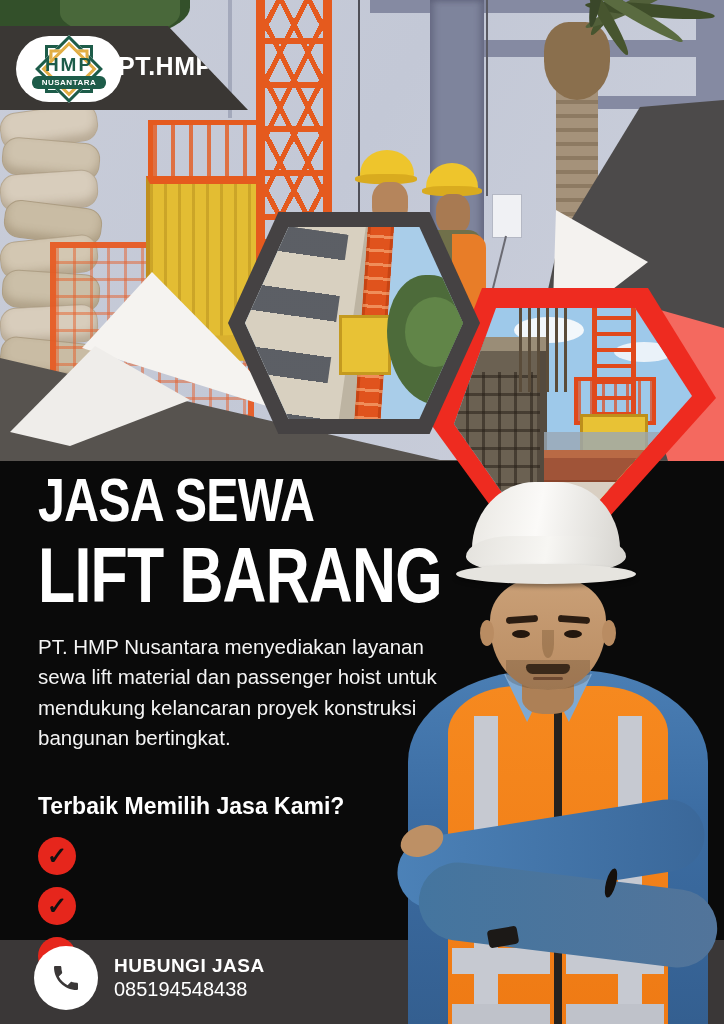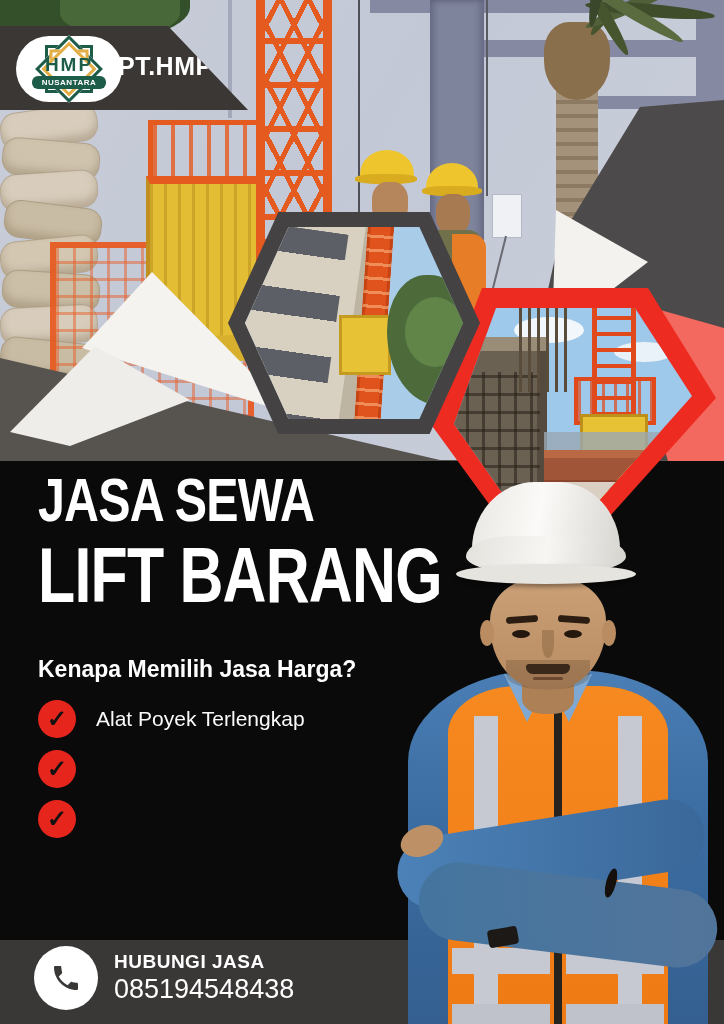--- a/index.html
+++ b/index.html
@@ -73,21 +73,21 @@
   .why-h{margin-top:40px;font-size:23px;font-weight:700;}
   .check-list{margin-top:16px;}
   .check-row{display:flex;align-items:center;margin-bottom:10px;height:40px;}
   .check-circle{width:38px;height:38px;border-radius:50%;background:#e6261c;display:flex;
       align-items:center;justify-content:center;flex:0 0 38px;}
   .check-glyph{color:#111;font-size:24px;font-weight:700;line-height:1;}
   .check-label{margin-left:20px;font-size:21px;color:#fafafa;}
   .footer-content{position:absolute;left:34px;top:946px;z-index:11;display:flex;align-items:center;gap:16px;color:#fff;}
   .phone-circle{width:64px;height:64px;border-radius:50%;background:#fff;display:flex;align-items:center;justify-content:center;}
   .contact-label{font-size:19px;font-weight:700;letter-spacing:.5px;}
-  .contact-phone{font-size:27px;margin-top:1px;}
+  .contact-phone{font-size:20px;margin-top:1px;}
 
   
   .man{position:absolute;left:392px;top:480px;width:332px;height:544px;z-index:8;}
 </style>
 </head>
 <body>
 
 <div class="poster">
 
   <div class="scene">
@@ -264,27 +264,27 @@
     <div class="abs" style="left:26px;top:396px;width:300px;height:78px;
          background:linear-gradient(80deg,#44759f,#52749a);border-radius:44px;transform:rotate(7deg);"></div>
     <div class="abs" style="left:8px;top:346px;width:44px;height:30px;background:#bd9065;border-radius:50%;transform:rotate(-20deg);"></div>
     <div class="abs" style="left:214px;top:388px;width:10px;height:30px;background:#15100c;border-radius:50%;transform:rotate(15deg);"></div>
     <div class="abs" style="left:96px;top:448px;width:30px;height:18px;background:#1c1917;border-radius:4px;transform:rotate(-10deg);"></div>
   </div>
 
   <div class="text-content">
     <div class="t1">JASA SEWA</div>
     <div class="t2">LIFT BARANG</div>
-    <div class="why-h">Kenapa Memilih Jasa Harga?</div>
+    <div class="desc">PT. HMP Nusantara menyediakan layanan sewa lift material dan passenger hoist untuk mendukung kelancaran proyek konstruksi bangunan bertingkat.</div>
+    <div class="why-h">Terbaik Memilih Jasa Kami?</div>
     <div class="check-list">
       <div class="check-row">
         <div class="check-circle">
             <span class="check-glyph">✓</span>
           </div>
-        <div class="check-label">Alat Poyek Terlengkap</div>
       </div>
       <div class="check-row">
         <div class="check-circle">
             <span class="check-glyph">✓</span>
           </div>
       </div>
       <div class="check-row">
         <div class="check-circle">
             <span class="check-glyph">✓</span>
           </div>

